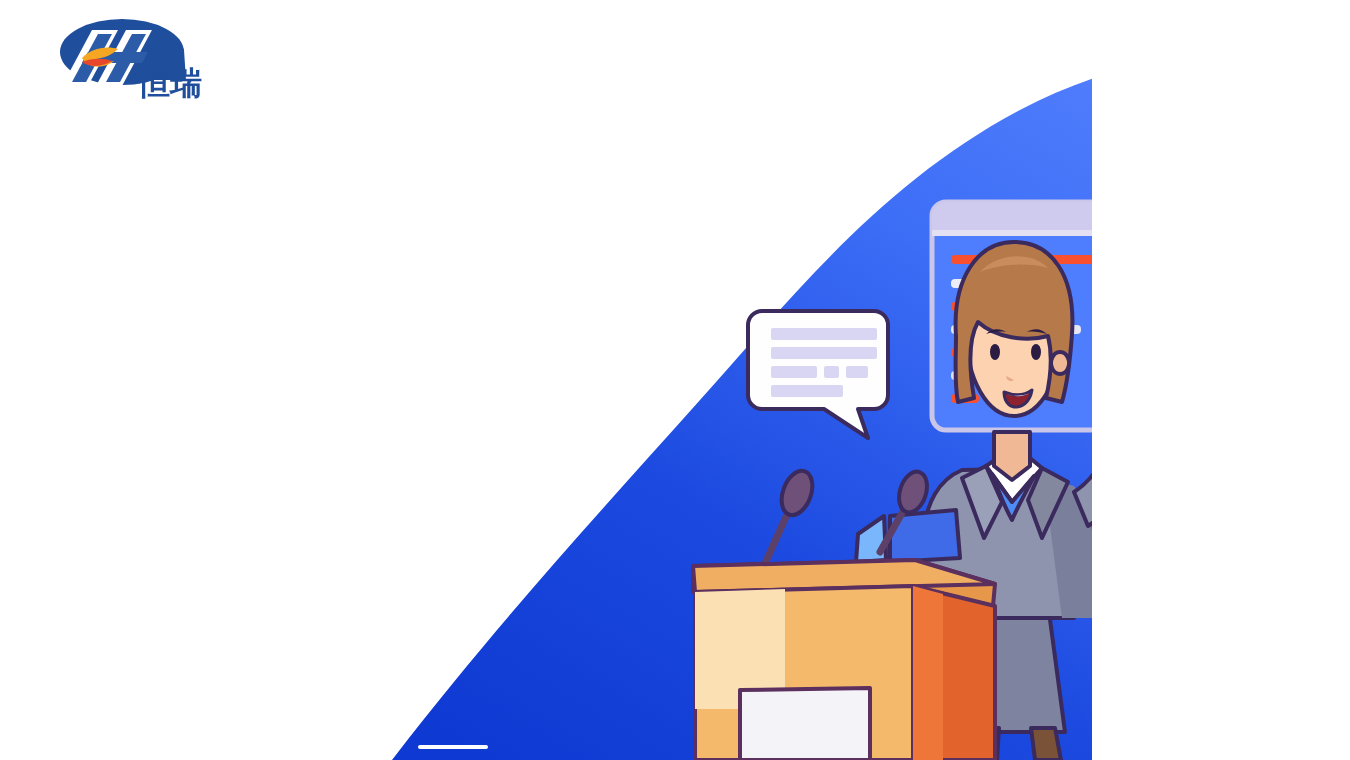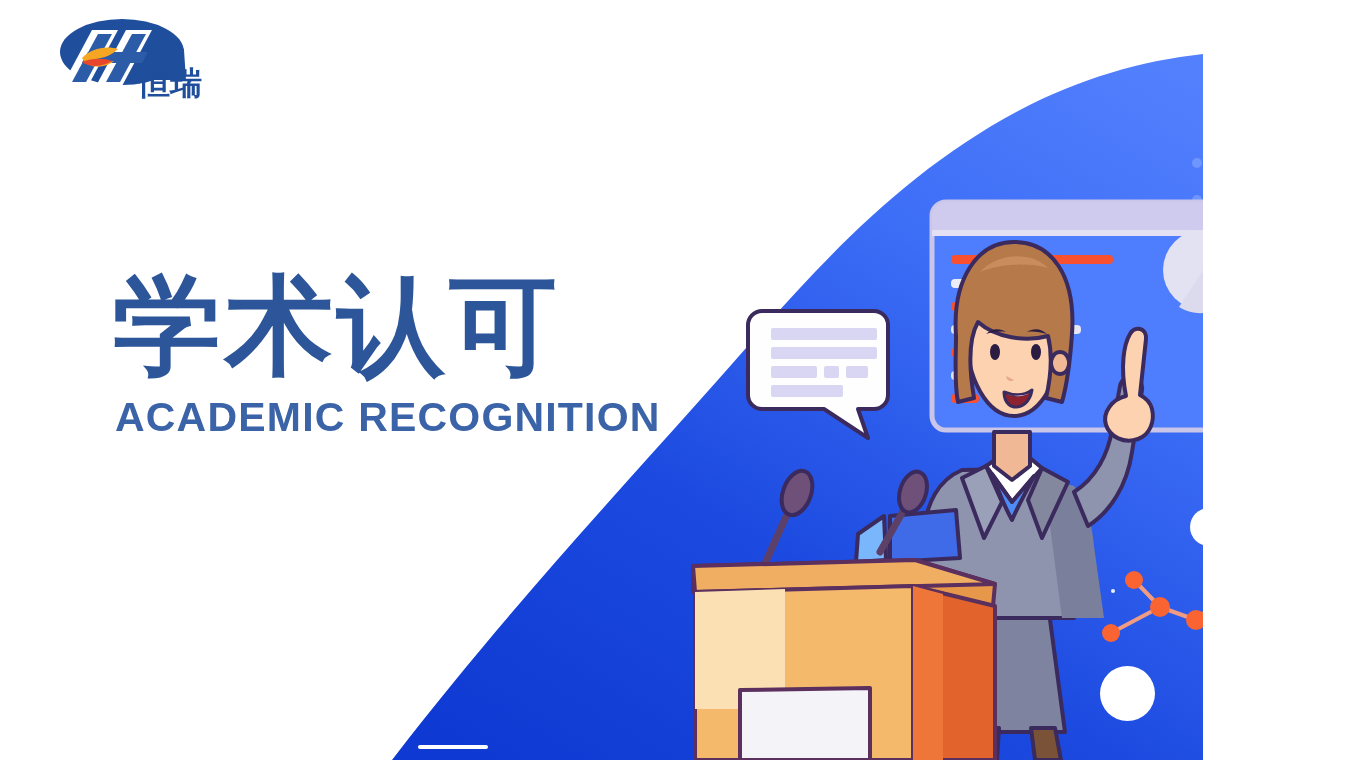--- a/index.html
+++ b/index.html
@@ -1,21 +1,21 @@
 <!DOCTYPE html>
 <html><head>
 <meta charset="utf-8">
 <style>
   html,body{margin:0;padding:0;}
   body{
     width:1350px;height:760px;overflow:hidden;background:#ffffff;
     font-family:"Liberation Sans","DejaVu Sans",sans-serif;
     position:relative;
   }
-  .slide{position:absolute;inset:0;width:1203px;height:760px;overflow:hidden;background:#fff;}
+  .slide{position:absolute;inset:0;width:1092px;height:760px;overflow:hidden;background:#fff;}
 
   
   .bg-blob{position:absolute;left:0;top:0;width:1350px;height:760px;}
 
   
   .logo{position:absolute;left:48px;top:14px;width:160px;height:86px;}
 
   
   .headline{position:absolute;left:113px;top:272px;width:620px;}
   .title-cn{
@@ -248,18 +248,14 @@
 
     <path d="M34,44 c8,-9 24,-13 36,-9 c-6,6 -14,9 -22,10 c6,3 12,3 18,2
              c-10,8 -26,8 -32,-3 z" fill="#F5A623"></path>
     <path d="M34,48 c10,-4 22,-4 30,-1 c-10,6 -22,7 -30,1 z" fill="#E8472B"></path>
 
     <path d="M100,34 c6,-8 16,-8 22,0 c4,-5 10,-5 14,2 l2,30 l-42,0 z" fill="#1F4E9C"></path>
 
     <text x="90" y="80" font-family="DejaVu Sans, Liberation Sans, sans-serif" font-size="32" font-weight="700" fill="#1F4E9C">恒瑞</text>
   </svg>
 
-  <div class="headline">
-    <div class="title-cn">学术认可</div>
-    <div class="title-en">ACADEMIC RECOGNITION</div>
-  </div>
 
 </div>
 
 </body></html>

